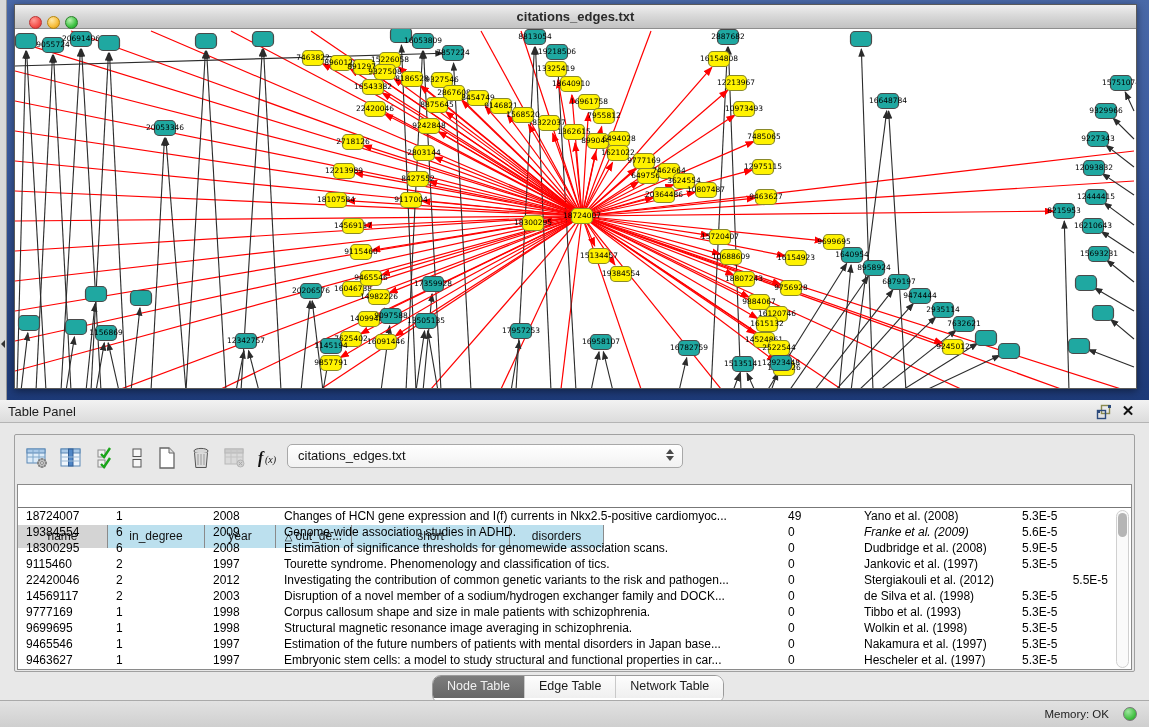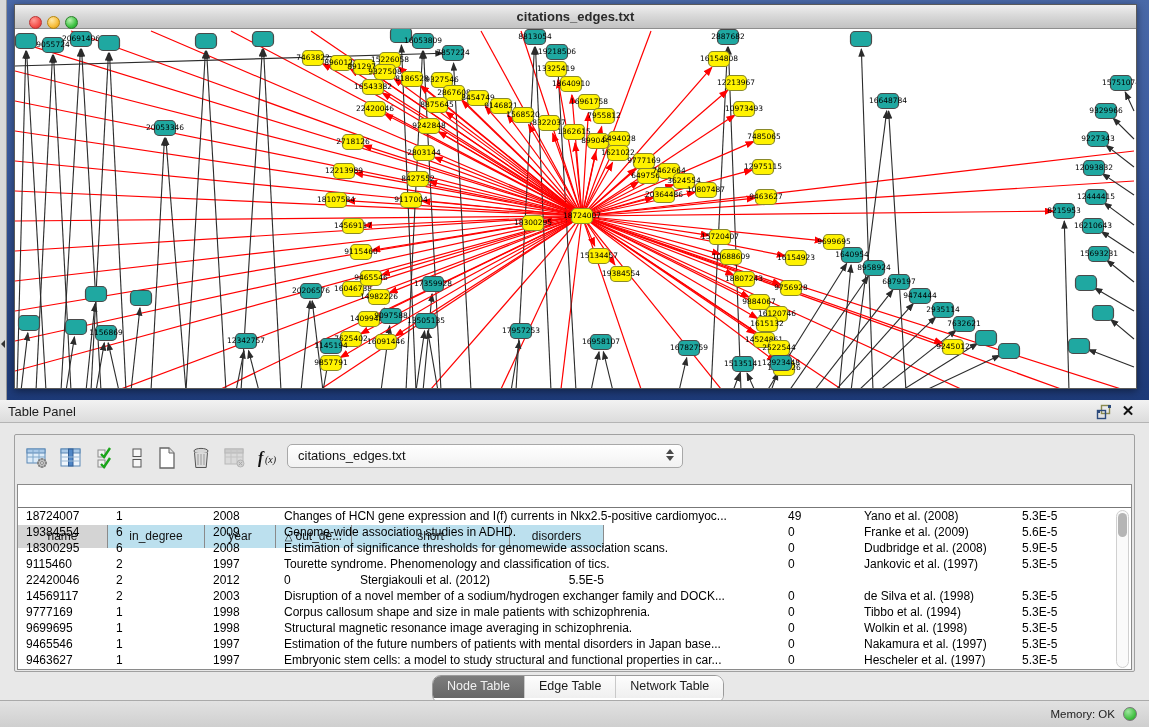--- a/index.html
+++ b/index.html
@@ -69,21 +69,21 @@
                border:1px solid #9a9a9a; border-radius:9px; overflow:hidden;
                background:#fff; box-shadow:0 1px 0 rgba(255,255,255,.7); }
   .seg { height:22px; line-height:21px; font-size:12.5px; padding:0 14px; color:#1a1a1a;
          background:linear-gradient(180deg,#FDFDFD,#EFEFEF); border-right:1px solid #c9c9c9; cursor:pointer; }
   .seg:last-child { border-right:none; }
   .seg.active { background:linear-gradient(180deg,#7d7d7d,#676767); color:#f2f2f2; }
 
   
   #statusbar { position:absolute; left:0; top:700px; width:1149px; height:27px;
                background:linear-gradient(180deg,#E2E2E2,#CFCFCF); border-top:1px solid #aaa; }
-  #statusbar .mem { position:absolute; right:34px; top:7px; font-size:11.5px; color:#222; }
+  #statusbar .mem { position:absolute; right:40px; top:7px; font-size:11.5px; color:#222; }
   #memory-dot { position:absolute; right:12px; top:6px; width:14px; height:14px; border-radius:50%;
                 background:radial-gradient(circle at 35% 30%, #9fe79f, #3fbf3f 65%, #2a9a2a);
                 border:1px solid #777; }
 </style>
 </head>
 <body>
 
 <div id="stage">
 
   <div id="desktop">
@@ -840,21 +840,21 @@
             <div class="gcell" style="width: 76px;">49</div>
             <div class="gcell" style="width: 158px;">Yano et al. (2008)</div>
             <div class="gcell" style="width: 94px;">5.3E-5</div>
           </div>
           <div class="grow">
             <div class="gcell" style="width: 90px;">19384554</div>
             <div class="gcell" style="width: 97px;">6</div>
             <div class="gcell" style="width: 71px;">2009</div>
             <div class="gcell" style="width: 504px;">Genome-wide association studies in ADHD.</div>
             <div class="gcell" style="width: 76px;">0</div>
-            <div class="gcell" style="width: 158px;">Franke et al. (2009)</div>
+            <div class="gcell" style="width: 158px; font-style: italic;">Franke et al. (2009)</div>
             <div class="gcell" style="width: 94px;">5.6E-5</div>
           </div>
           <div class="grow">
             <div class="gcell" style="width: 90px;">18300295</div>
             <div class="gcell" style="width: 97px;">6</div>
             <div class="gcell" style="width: 71px;">2008</div>
             <div class="gcell" style="width: 504px;">Estimation of significance thresholds for genomewide association scans.</div>
             <div class="gcell" style="width: 76px;">0</div>
             <div class="gcell" style="width: 158px;">Dudbridge et al. (2008)</div>
             <div class="gcell" style="width: 94px;">5.9E-5</div>
@@ -865,40 +865,41 @@
             <div class="gcell" style="width: 71px;">1997</div>
             <div class="gcell" style="width: 504px;">Tourette syndrome. Phenomenology and classification of tics.</div>
             <div class="gcell" style="width: 76px;">0</div>
             <div class="gcell" style="width: 158px;">Jankovic et al. (1997)</div>
             <div class="gcell" style="width: 94px;">5.3E-5</div>
           </div>
           <div class="grow">
             <div class="gcell" style="width: 90px;">22420046</div>
             <div class="gcell" style="width: 97px;">2</div>
             <div class="gcell" style="width: 71px;">2012</div>
+            <div class="gcell" style="width: 504px;">Investigating the contribution of common genetic variants to the risk and pathogen...</div>
             <div class="gcell" style="width: 76px;">0</div>
             <div class="gcell" style="width: 158px;">Stergiakouli et al. (2012)</div>
             <div class="gcell" style="width: 94px; text-align: right;">5.5E-5</div>
           </div>
           <div class="grow">
             <div class="gcell" style="width: 90px;">14569117</div>
             <div class="gcell" style="width: 97px;">2</div>
             <div class="gcell" style="width: 71px;">2003</div>
             <div class="gcell" style="width: 504px;">Disruption of a novel member of a sodium/hydrogen exchanger family and DOCK...</div>
             <div class="gcell" style="width: 76px;">0</div>
             <div class="gcell" style="width: 158px;">de Silva et al. (1998)</div>
             <div class="gcell" style="width: 94px;">5.3E-5</div>
           </div>
           <div class="grow">
             <div class="gcell" style="width: 90px;">9777169</div>
             <div class="gcell" style="width: 97px;">1</div>
             <div class="gcell" style="width: 71px;">1998</div>
             <div class="gcell" style="width: 504px;">Corpus callosum shape and size in male patients with schizophrenia.</div>
             <div class="gcell" style="width: 76px;">0</div>
-            <div class="gcell" style="width: 158px;">Tibbo et al. (1994)</div>
+            <div class="gcell" style="width: 158px;">Tibbo et al. (1993)</div>
             <div class="gcell" style="width: 94px;">5.3E-5</div>
           </div>
           <div class="grow">
             <div class="gcell" style="width: 90px;">9699695</div>
             <div class="gcell" style="width: 97px;">1</div>
             <div class="gcell" style="width: 71px;">1998</div>
             <div class="gcell" style="width: 504px;">Structural magnetic resonance image averaging in schizophrenia.</div>
             <div class="gcell" style="width: 76px;">0</div>
             <div class="gcell" style="width: 158px;">Wolkin et al. (1998)</div>
             <div class="gcell" style="width: 94px;">5.3E-5</div>

